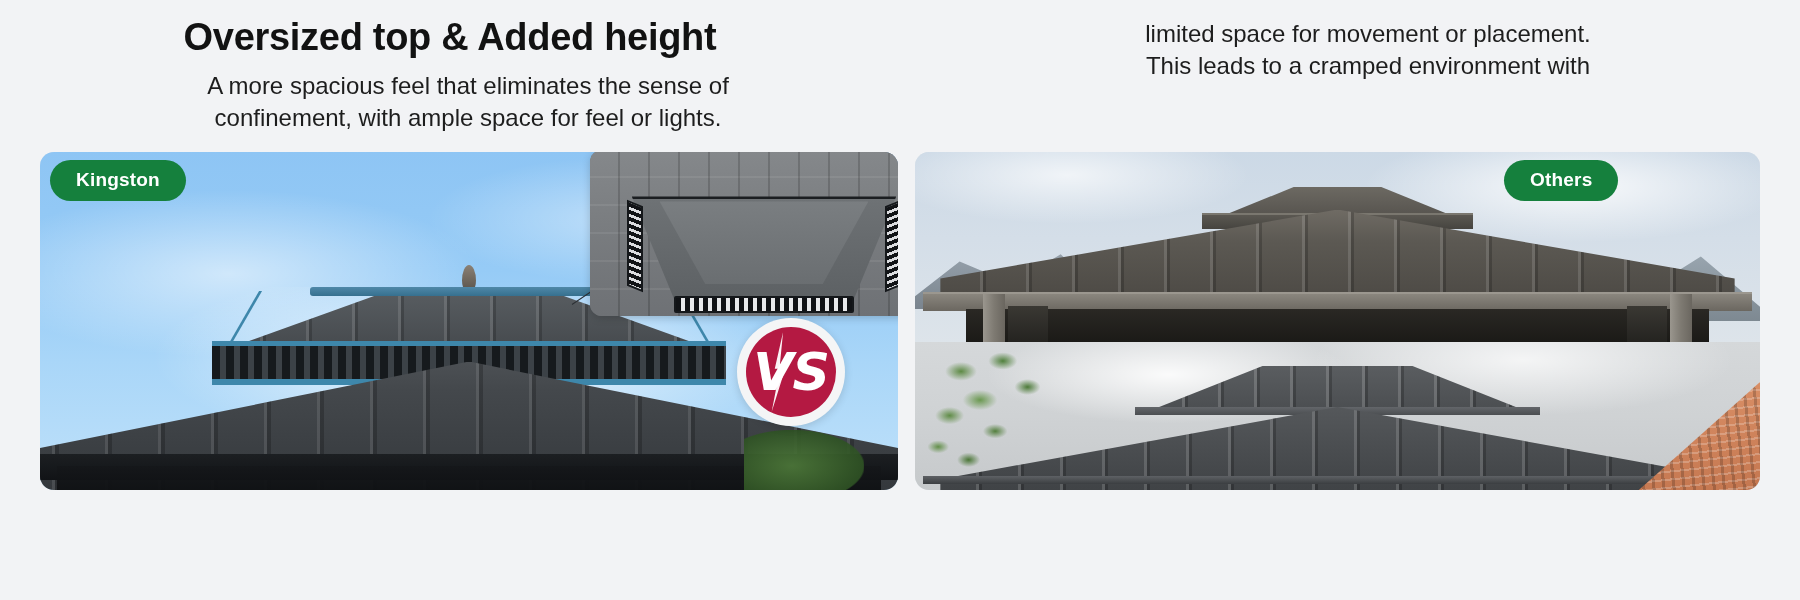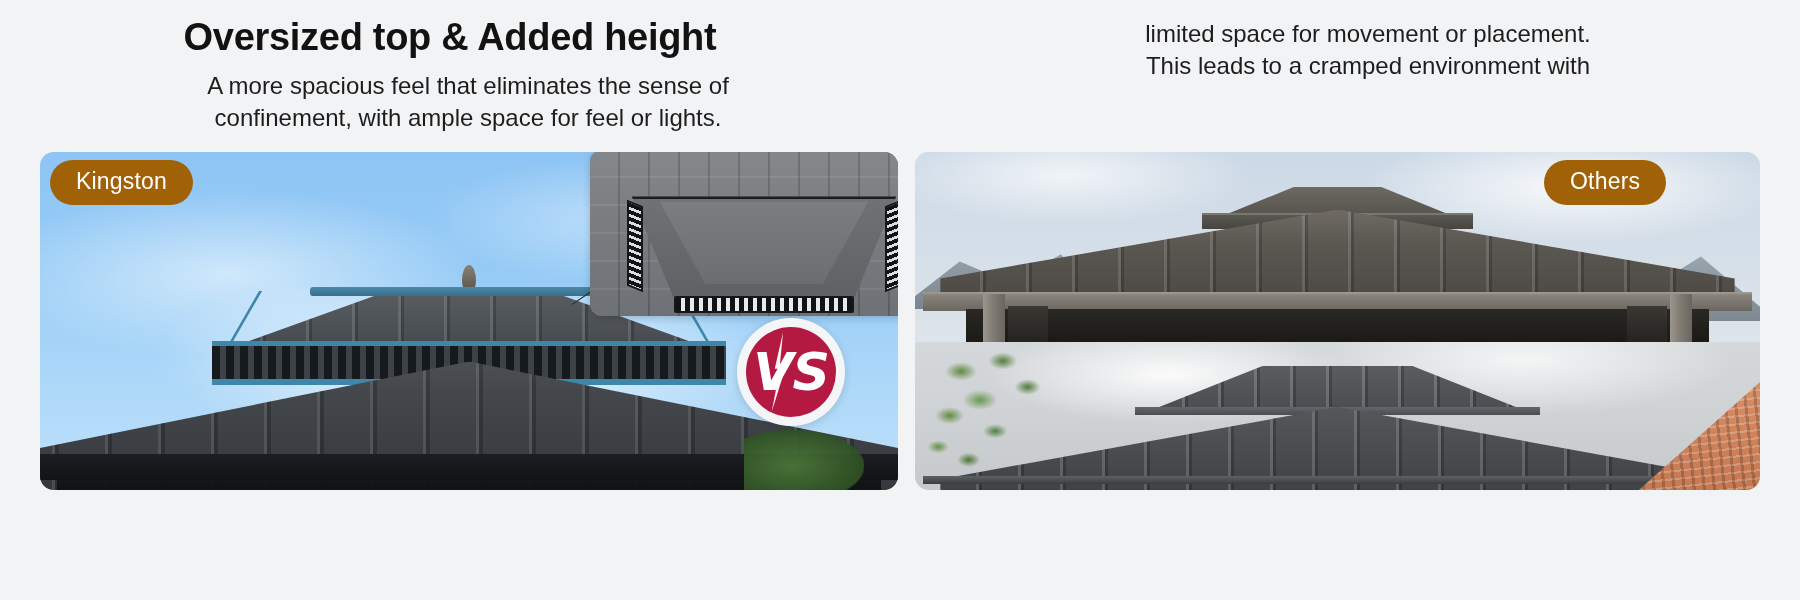--- a/index.html
+++ b/index.html
@@ -304,27 +304,27 @@
       repeating-linear-gradient(to right, rgba(0,0,0,.18) 0 3px, rgba(0,0,0,0) 3px 10px),
       repeating-linear-gradient(to bottom, rgba(255,255,255,.22) 0 2px, rgba(255,255,255,0) 2px 8px),
       linear-gradient(to bottom,#d98f66,#c4764f);
     clip-path:polygon(100% 0%, 100% 100%, 10% 100%);
     transform:rotate(-6deg);
   }
 
   
   .badge{
     position:absolute;z-index:6;
-    background:#a16207;color:#fff;
-    font-size:23px;font-weight:400;letter-spacing:.2px;
+    background:#15803d;color:#fff;
+    font-size:19px;font-weight:700;letter-spacing:.2px;
     padding:10px 26px 12px 26px;border-radius:26px;
     line-height:1;white-space:nowrap;
   }
   #badgeKingston{left:50px;top:160px;}
-  #badgeOthers{left:1544px;top:160px;}
+  #badgeOthers{left:1504px;top:160px;}
 
   
   .vs-wrap{
     position:absolute;left:737px;top:318px;width:108px;height:108px;z-index:12;
   }
   .vs-ring{
     position:absolute;inset:0;border-radius:50%;
     background:#f4f5f6;
     box-shadow:0 2px 8px rgba(0,0,0,.14);
   }

